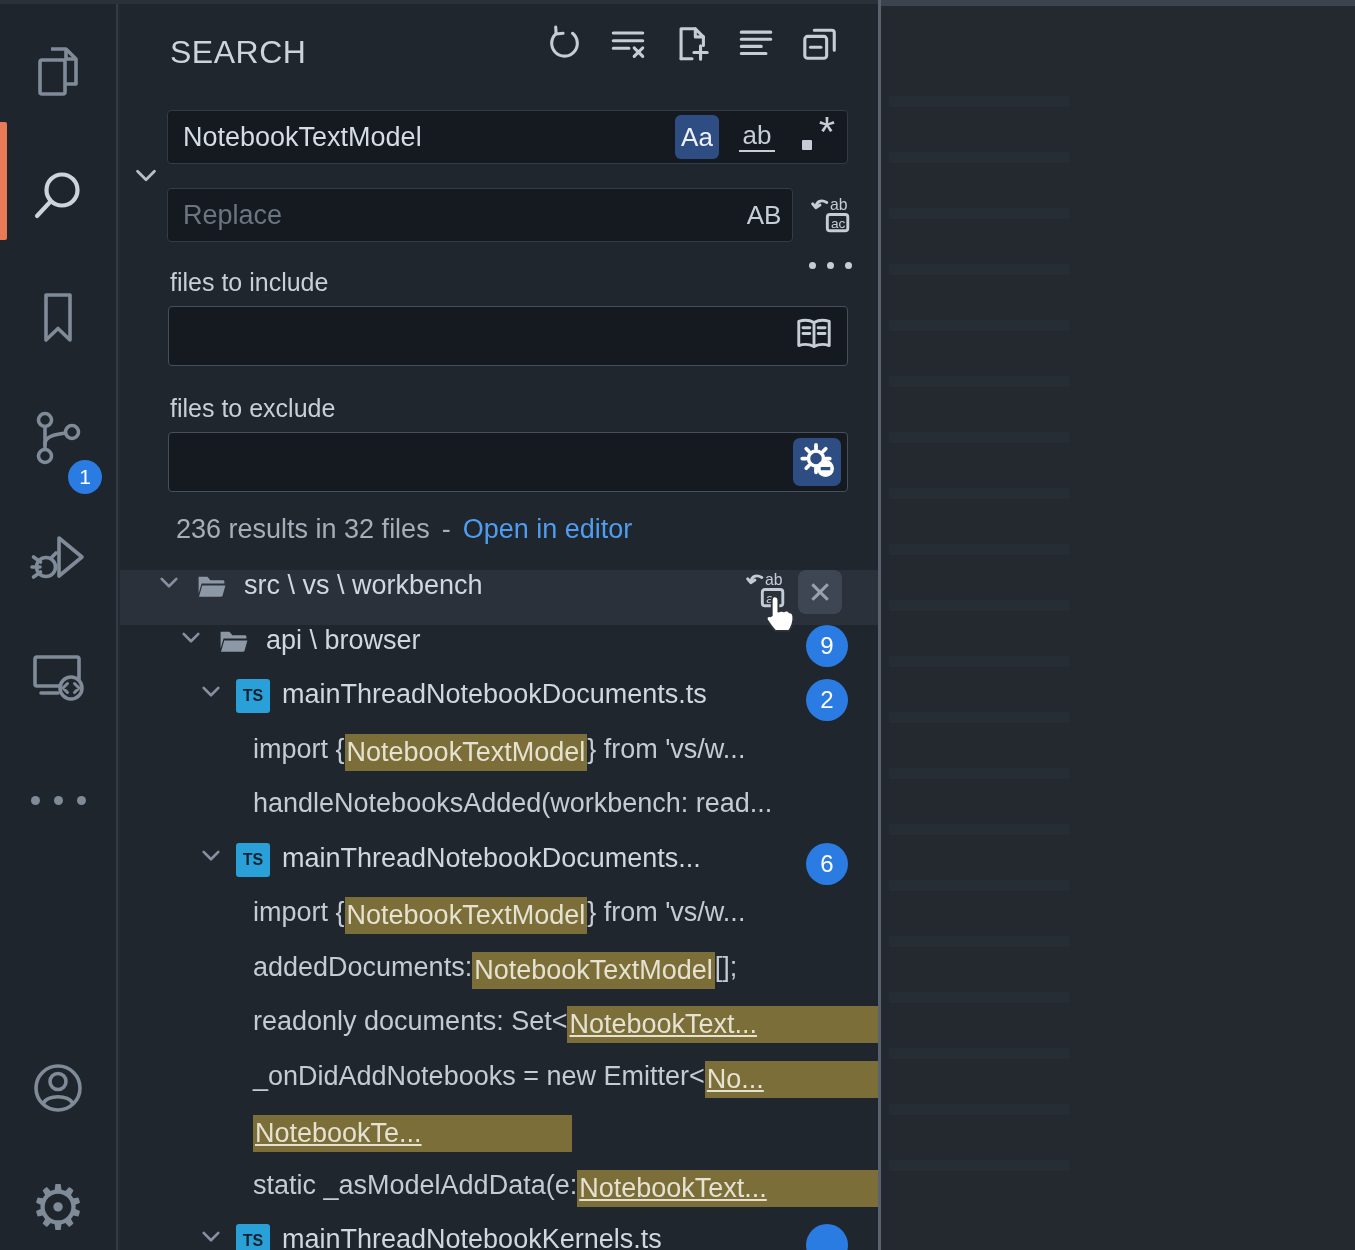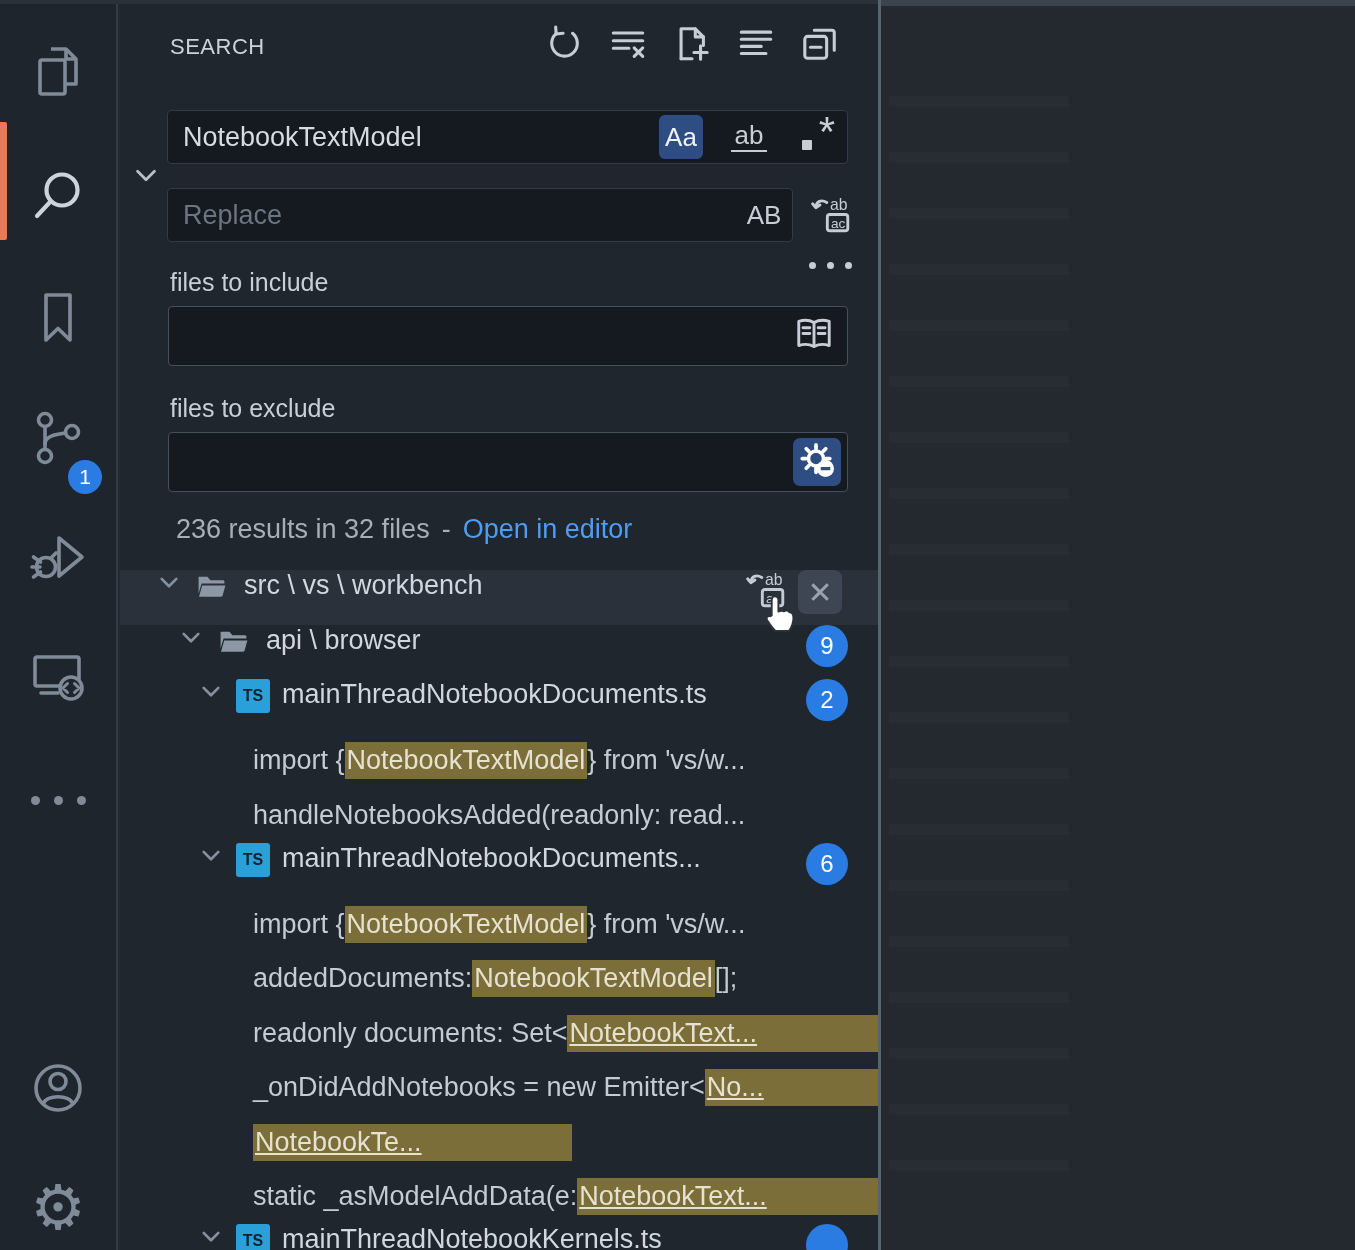--- a/index.html
+++ b/index.html
@@ -22,37 +22,37 @@
   .ab-item svg { display:block; }
   #ab-indicator { left:0; top:118px; width:7px; height:118px; background:#e87a56; border-radius:0 2px 2px 0; }
   .ab-badge { position:absolute; right:14px; bottom:-8px; min-width:34px; height:34px; border-radius:17px;
     background:#2b7ce2; color:#fff; font-size:21px; display:flex; align-items:center; justify-content:center; }
   .ab-dots { display:flex; gap:14px; }
   .ab-dots i { width:9px; height:9px; border-radius:50%; background:#7f8b98; }
   .gearbig { font-size:62px; line-height:1; color:#7f8b98; font-family:"DejaVu Sans",sans-serif; }
 
   
   #sidebar { left:120px; top:4px; width:758px; height:1246px; background:#20262e; overflow:hidden; }
-  #panel-title { position:absolute; left:50px; top:30px; font-size:22px; letter-spacing:0.5px; color:#ccd3db; }
+  #panel-title { position:absolute; left:50px; top:30px; font-size:32px; letter-spacing:0.5px; color:#ccd3db; }
   #panel-toolbar { position:absolute; right:38px; top:22px; display:flex; gap:24px; }
   .tb-btn { width:40px; height:40px; display:flex; align-items:center; justify-content:center; color:#c6cdd6; cursor:pointer; border-radius:6px; }
 
   .ibox { position:absolute; background:#151a21; border:1.5px solid #323b46; border-radius:4px; display:flex; align-items:center; }
   .ibox input { flex:1; background:transparent; border:none; outline:none; color:#d6dce3; font-size:27px;
     font-family:inherit; padding:0 10px 0 15px; min-width:0; }
   .ibox input::placeholder { color:#6b7582; }
   #searchbox { left:47px; top:106px; width:681px; height:54px; }
   #replacebox { left:47px; top:184px; width:626px; height:54px; }
   #includebox { left:48px; top:302px; width:680px; height:60px; border-color:#46505d; }
   #excludebox { left:48px; top:428px; width:680px; height:60px; border-color:#46505d; }
 
   .optbtn { width:44px; height:44px; display:flex; align-items:center; justify-content:center; border-radius:6px;
     color:#c6cdd6; font-size:26px; cursor:pointer; flex:none; }
   .optbtn.on { background:#2e4d82; color:#eef2f7; }
-  #searchbox .opts { display:flex; gap:24px; margin-right:8px; }
+  #searchbox .opts { display:flex; gap:16px; margin-right:8px; }
   .ww-inner { border-bottom:2px solid currentColor; padding:0 4px 2px; line-height:1; }
   .rx { position:relative; }
   .rx .star { position:absolute; right:4px; top:-7px; font-size:42px; }
   .rx .dot { position:absolute; left:7px; bottom:9px; width:10px; height:10px; background:currentColor; border-radius:1px; }
   #preserve-case { margin-right:6px; font-size:26px; }
 
   #toggle-replace { position:absolute; left:8px; top:156px; width:36px; height:36px; display:flex; align-items:center;
     justify-content:center; color:#b6bfca; cursor:pointer; }
   #replace-all-btn { position:absolute; left:688px; top:189px; width:46px; height:46px; display:flex; align-items:center;
     justify-content:center; color:#c6cdd6; cursor:pointer; }
@@ -77,21 +77,21 @@
   .chev { width:26px; height:26px; margin-right:12px; color:#8591a0; flex:none; display:flex; align-items:center; justify-content:center; }
   .fico { width:38px; height:34px; margin-right:12px; color:#8c98a6; flex:none; display:flex; align-items:center; }
   .tsico { width:34px; height:34px; margin-right:12px; border-radius:3px; background:#2aa0d9; color:#14202e;
     font-size:16px; font-weight:bold; display:flex; align-items:center; justify-content:center; flex:none; }
   .badge { margin-left:auto; margin-right:30px; min-width:42px; height:42px; border-radius:21px; background:#2b7ce2;
     color:#fff; font-size:24px; display:flex; align-items:center; justify-content:center; flex:none; padding:0 4px; }
   .row-actions { margin-left:auto; margin-right:36px; display:flex; gap:10px; align-items:center; }
   .act-btn { width:44px; height:44px; display:flex; align-items:center; justify-content:center; color:#c3ccd6;
     border-radius:8px; cursor:pointer; }
   .act-btn.boxed { background:#3e4654; color:#97a2b0; font-size:30px; }
-  .mline { padding-left:133px; color:#c3cbd4; display:flex; align-items:center; }
+  .mline { padding-left:133px; color:#c3cbd4; display:flex; align-items:flex-start; }
   .hl { background:#7c6e38; color:#e6e2d2; padding:3px 2px; }
   .hl.ext { padding-right:150px;text-decoration:underline; }
 
   #cursor { left:758px; top:592px; width:44px; height:48px; pointer-events:none; z-index:50; }
 </style>
 </head>
 <body>
 
 <div id="activitybar" class="abs">
   <div class="vborder"></div>
@@ -360,21 +360,21 @@
       <span class="badge">2</span>
     </div>
 
     <div class="trow mline">
       <span>import { </span>
         <span class="hl">NotebookTextModel</span>
         <span> } from 'vs/w...</span>
     </div>
 
     <div class="trow mline">
-      <span>handleNotebooksAdded(readonly: read...</span>
+      <span>handleNotebooksAdded(workbench: read...</span>
     </div>
 
     <div class="trow pad2">
       <span class="chev">
         <svg width="26" height="26" viewBox="0 0 16 16" fill="none" stroke="currentColor" stroke-width="1.6" stroke-linecap="round" stroke-linejoin="round">
             <path d="M3.5 5.5L8 10l4.5-4.5"></path>
           </svg>
         </span>
       <span class="tsico">TS</span>
       <span>mainThreadNotebookDocuments...</span>

